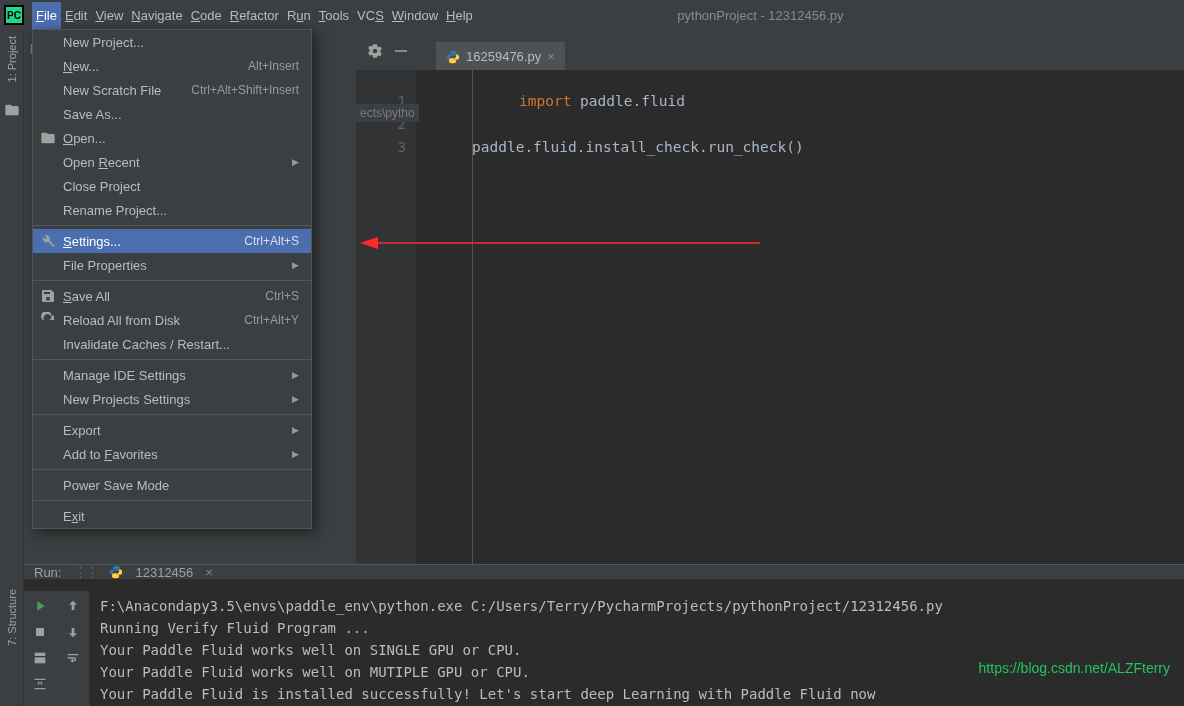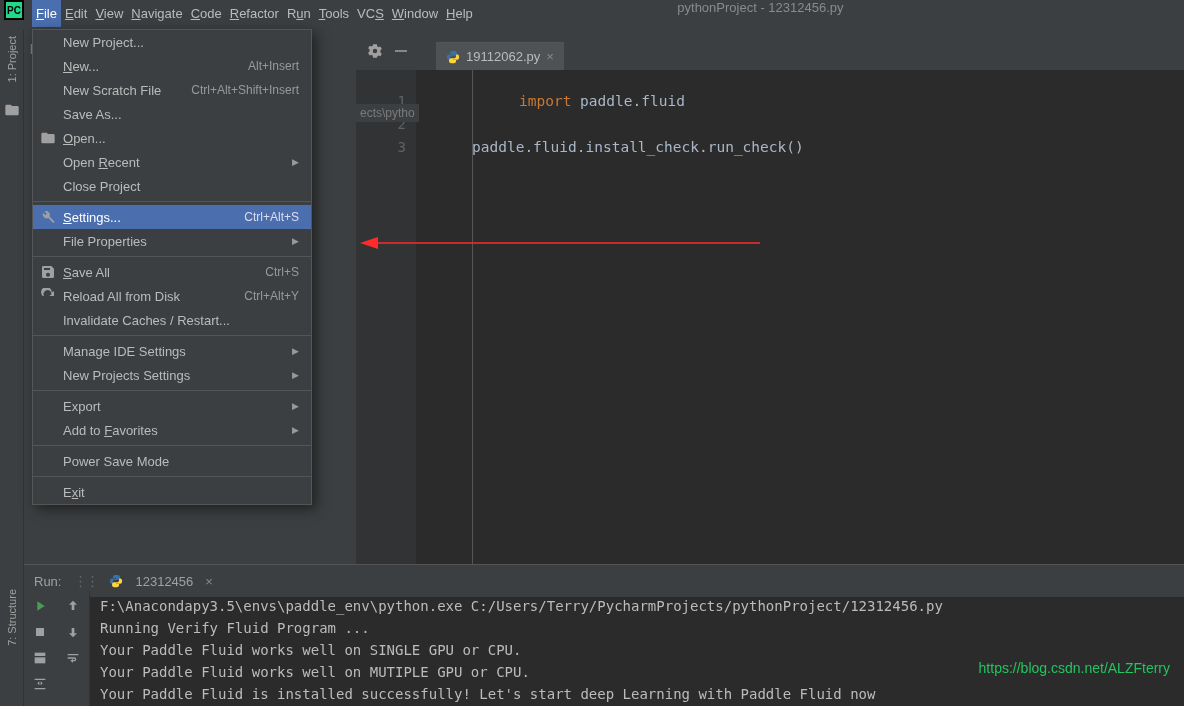--- a/index.html
+++ b/index.html
@@ -10,21 +10,21 @@
     font-family: "Segoe UI", sans-serif;
     font-size: 13px;
     color: #bbbbbb;
     overflow: hidden;
     position: relative;
   }
   .menubar {
     height: 30px;
     background: #3c3f41;
     display: flex;
-    align-items: flex-start;
+    align-items: center;
     padding-left: 4px;
   }
   .app-icon {
     width: 20px; height: 20px;
     background: #21d789;
     border: 2px solid #000;
     margin-right: 8px;
     font-size: 10px;
     font-weight: bold;
     color: #000;
@@ -179,21 +179,21 @@
   .kw { color: #cc7832; padding-left: 47px; }
   
   .run-panel {
     position: absolute;
     left: 24px; right: 0; bottom: 0;
     height: 142px;
     background: #2b2b2b;
     border-top: 1px solid #555;
   }
   .run-header {
-    height: 32px;
+    height: 14px;
     background: #3c3f41;
     display: flex;
     align-items: center;
     padding: 0 10px;
     gap: 12px;
     color: #a0a0a0;
     font-size: 13px;
   }
   .run-header .grip { color:#666; letter-spacing:-2px; font-size:14px;}
   .run-toolstrip {
@@ -291,20 +291,23 @@
         </svg></span>
       <span><span class="ul">O</span>pen...</span>
     </div>
     <div class="dd-item">
       <span>Open <span class="ul">R</span>ecent</span>
       <span class="sub">▶</span>
     </div>
     <div class="dd-item">
       <span>Close Project</span>
     </div>
+    <div class="dd-item">
+      <span>Rename Project...</span>
+    </div>
     <div class="dd-sep"></div>
     <div class="dd-item selected">
       <span class="dd-icon"><svg viewBox="0 0 24 24" width="16" height="16">
           <path fill="currentColor" d="M22 19l-7.5-7.5a6 6 0 00-7.9-7.9l3.6 3.6-2.1 2.1L4.5 5.7a6 6 0 007.9 7.9L19.9 21z"></path>
         </svg></span>
       <span><span class="ul">S</span>ettings...</span>
       <span class="shortcut">Ctrl+Alt+S</span>
     </div>
     <div class="dd-item">
       <span>File Properties</span>
@@ -362,21 +365,21 @@
         <path fill="currentColor" d="M19.14 12.94a7.07 7.07 0 000-1.88l2.03-1.58-2-3.46-2.39.96a7.03 7.03 0 00-1.62-.94L14.5 3h-5l-.66 2.04c-.58.23-1.12.55-1.62.94l-2.39-.96-2 3.46 2.03 1.58a7.07 7.07 0 000 1.88L2.83 14.5l2 3.46 2.39-.96c.5.39 1.04.71 1.62.94L9.5 21h5l.66-2.04c.58-.23 1.12-.55 1.62-.94l2.39.96 2-3.46-2.03-1.58zM12 15a3 3 0 110-6 3 3 0 010 6z"></path>
       </svg>
     <svg class="tool-icon" viewBox="0 0 24 24">
         <rect x="4" y="11" width="16" height="2" fill="currentColor"></rect>
       </svg>
     <div class="editor-tab">
       <svg class="py-icon" viewBox="0 0 32 32">
           <path fill="#3572A5" d="M16 2c-4 0-7 1-7 4v3h7v1H6c-3 0-4 3-4 6s1 6 4 6h3v-4c0-3 2-5 5-5h7c2 0 4-2 4-4V6c0-3-3-4-7-4h-2z"></path>
           <path fill="#FFD43B" d="M16 30c4 0 7-1 7-4v-3h-7v-1h10c3 0 4-3 4-6s-1-6-4-6h-3v4c0 3-2 5-5 5h-7c-2 0-4 2-4 4v3c0 3 3 4 7 4h2z"></path>
         </svg>
-      <span>19112062.py</span>
+      <span>16259476.py</span>
       <span class="close-x">×</span>
     </div>
   </div>
   <div class="gutter">
     <div style="padding-right:10px;">1</div>
     <div style="padding-right:10px;">2</div>
     <div style="padding-right:10px;">3</div>
   </div>
   <div class="gutter-border"></div>
   <div class="code"><span class="kw">import</span><span> paddle.fluid</span>

